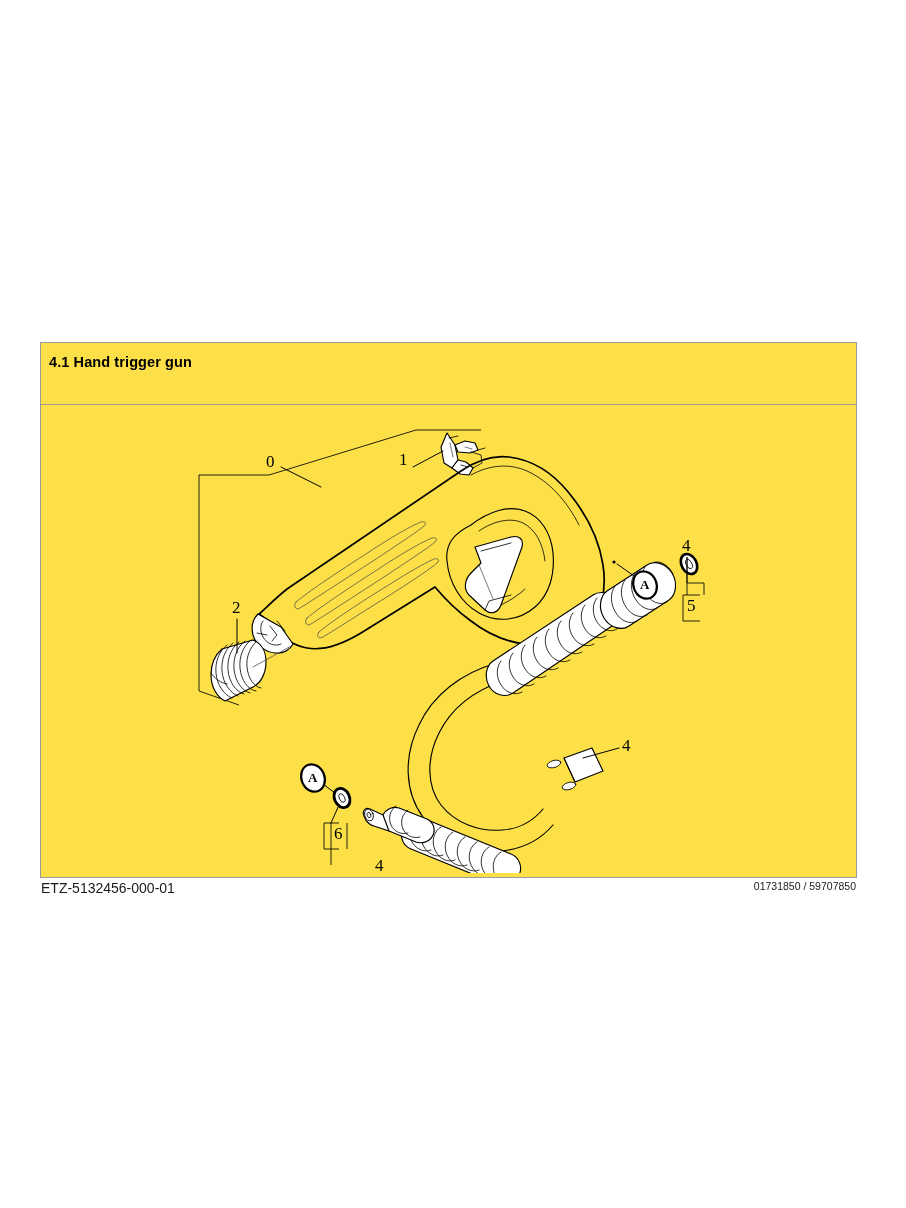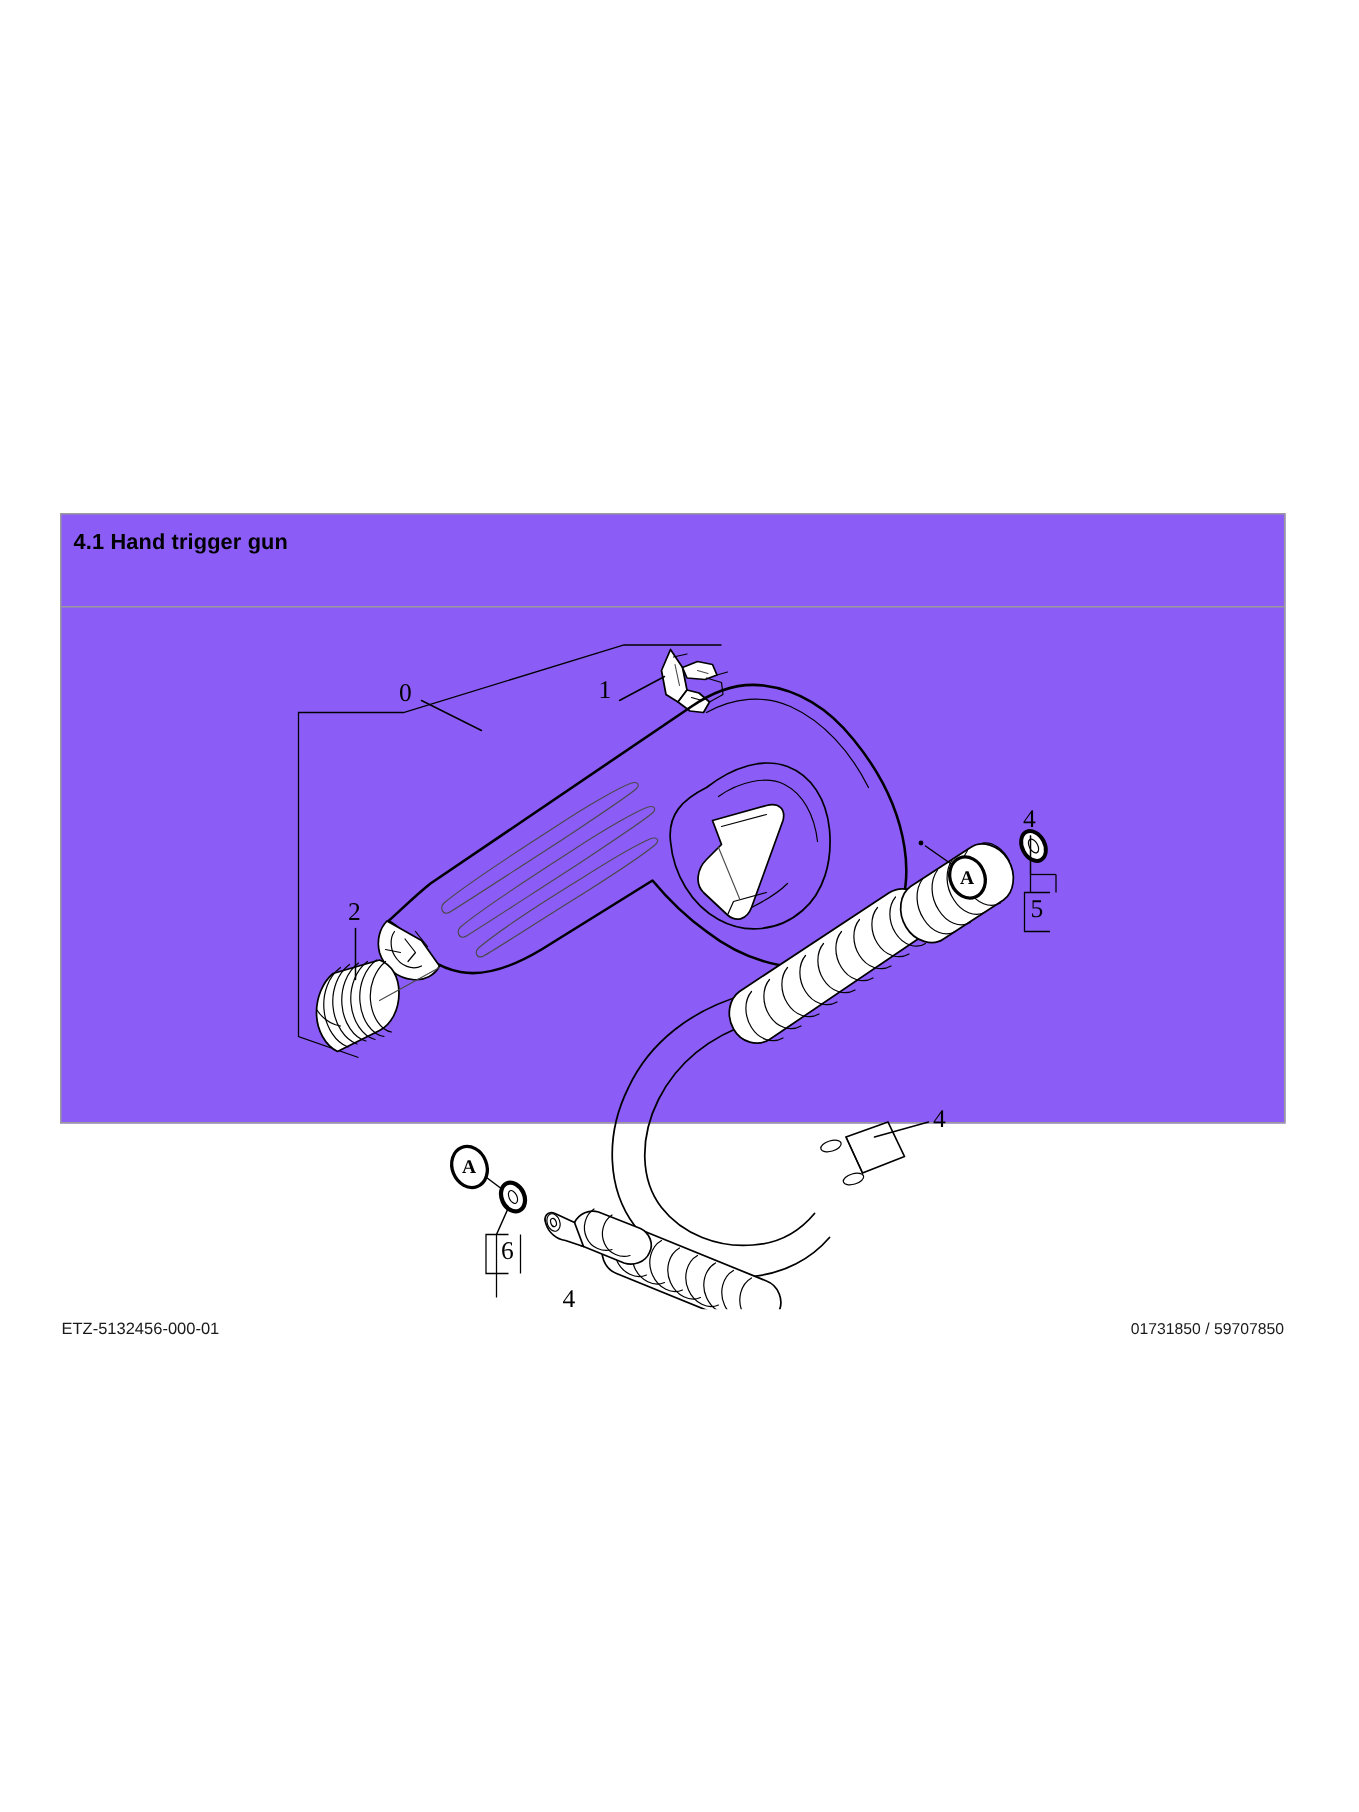--- a/index.html
+++ b/index.html
@@ -23,24 +23,24 @@
     height: 1208px;
     background: #ffffff;
   }
 
   
   #figure-frame {
     position: absolute;
     left: 40px;
     top: 342px;
     width: 817px;
-    height: 407px;
+    height: 536px;
     border: 1px solid #9a9a9a;
     box-sizing: border-box;
-    background: #8b5cf6;
+    background: #fde047;
   }
 
   
   #figure-header {
     position: absolute;
     left: 0; top: 0;
     width: 100%;
     height: 62px;
     border-bottom: 1px solid #9a9a9a;
     box-sizing: border-box;
@@ -77,21 +77,21 @@
     position: absolute;
     left: 40px;
     top: 880px;
     width: 817px;
     height: 16px;
   }
   #footer-left {
     position: absolute;
     left: 1px;
     top: 0;
-    font-size: 11px;
+    font-size: 14px;
     color: #1a1a1a;
     white-space: nowrap;
   }
   #footer-right {
     position: absolute;
     right: 1px;
     top: 0;
     font-size: 10.5px;
     color: #1a1a1a;
     white-space: nowrap;

